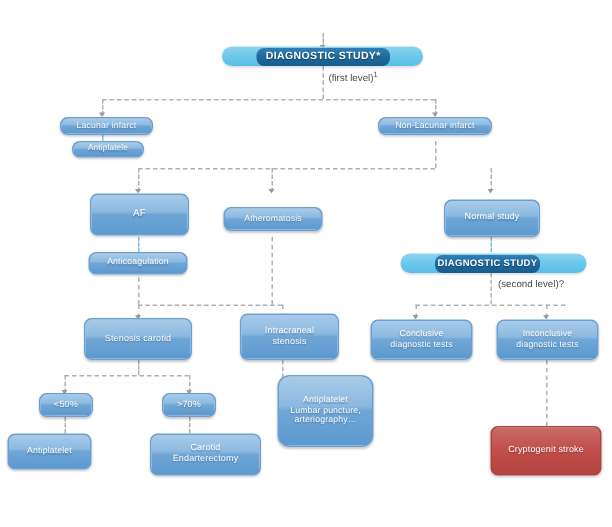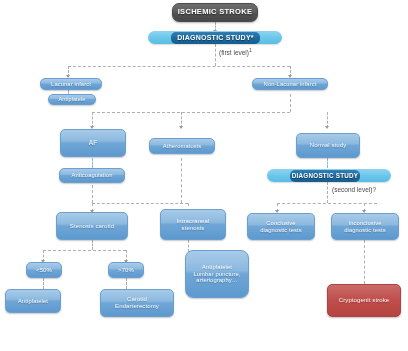--- a/index.html
+++ b/index.html
@@ -133,21 +133,20 @@
   <div class="conn v-dash" style="left:126px;top:250px;height:12px;"></div>
   <div class="arrow" style="left:123.5px;top:260px;"></div>
 
   <div class="conn v-dash" style="left:43px;top:278px;height:11px;"></div>
   <div class="conn v-dash" style="left:126px;top:278px;height:11px;"></div>
 
   <div class="conn v-dash" style="left:188px;top:240px;height:12px;"></div>
 
   <div class="conn v-dash" style="left:364px;top:240px;height:44px;"></div>
 
-  <div class="node dark" style="left:172px;top:3px;width:86px;height:19px;font-size:7.5px;font-weight:bold;">ISCHEMIC STROKE</div>
 
   <div class="banner" style="left:148px;top:31px;width:134px;height:13px;"></div>
   <div class="banner-label" style="left:171px;top:31.5px;width:89px;height:12px;font-size:7px;font-weight:bold;">DIAGNOSTIC STUDY*</div>
   <div class="caption" style="left:219px;top:47px;font-size:6.5px;"><span>(first level)</span><span class="sup">1</span></div>
 
   <div class="node blue" style="left:40px;top:78px;width:62px;height:12px;font-size:5.8px;">Lacunar infarct</div>
   <div class="node blue" style="left:48px;top:94px;width:48px;height:11px;font-size:5.5px;">Antiplatele</div>
 
   <div class="node blue" style="left:252px;top:78px;width:76px;height:12px;font-size:5.8px;">Non-Lacunar infarct</div>
 

